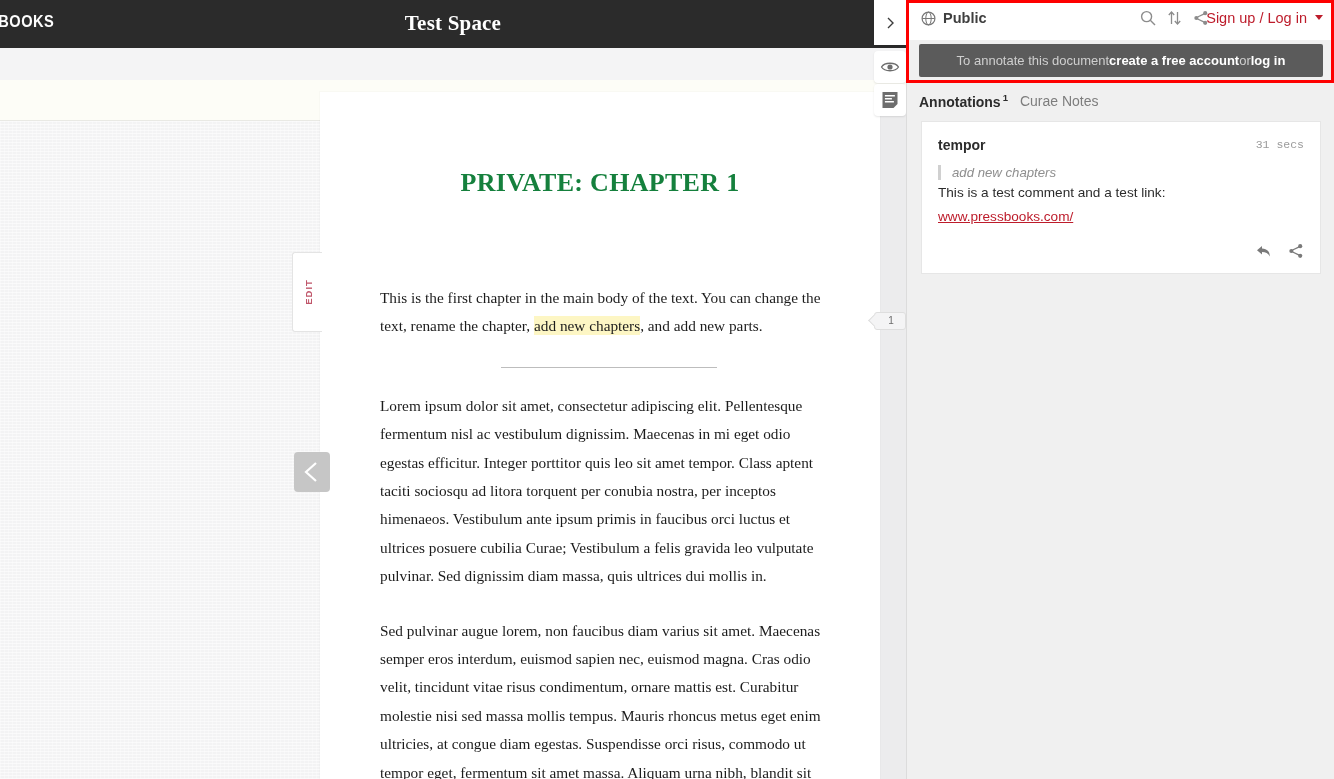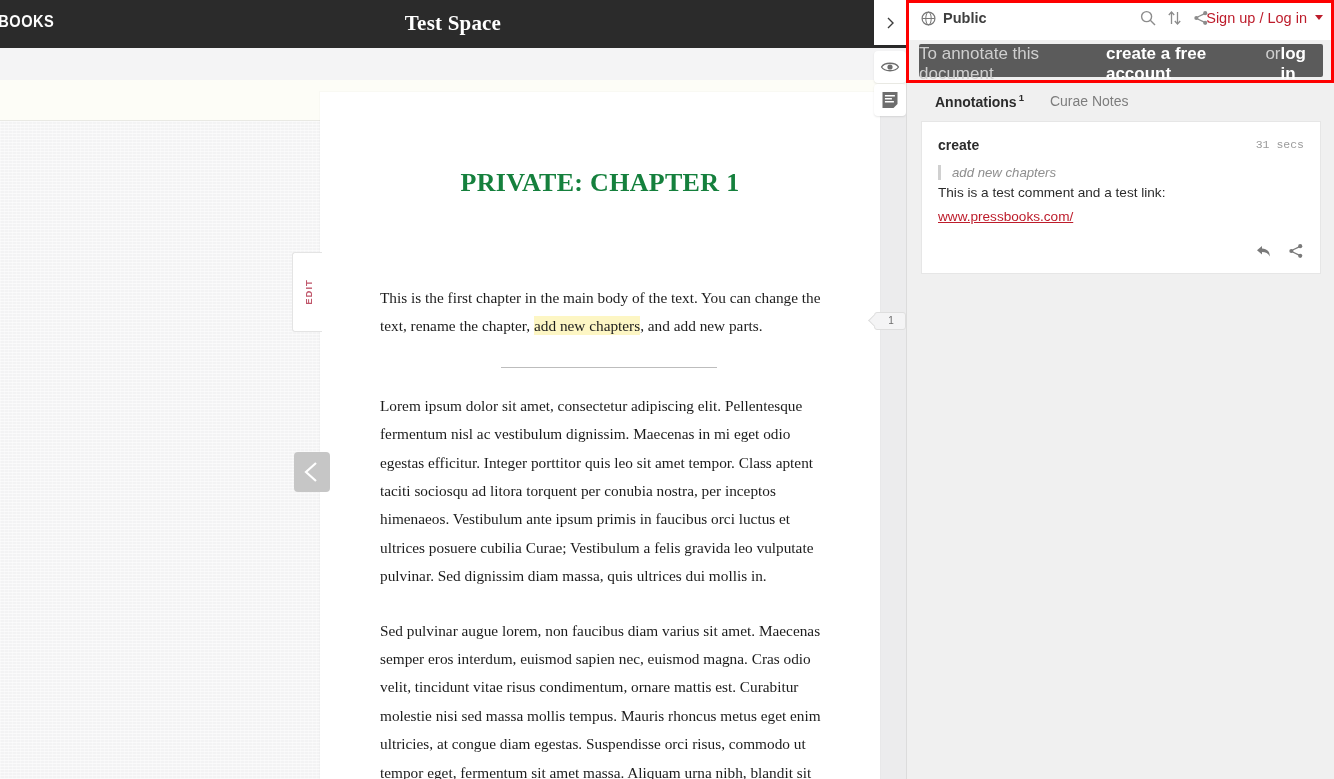--- a/index.html
+++ b/index.html
@@ -236,31 +236,31 @@
     position: absolute; left: 0; top: 40px;
     width: 428px; height: 42px;
     background: #f0f0f0;
     padding: 4px 12px;
   }
   .h-cta {
     width: 100%; height: 33px;
     background: #5b5b5b;
     border-radius: 2px;
     color: #cfcfcf;
-    font-size: 17px;
-    display: flex; justify-content: center;
+    font-size: 13px;
+    display: flex; align-items: center; justify-content: center;
     cursor: pointer;
   }
   .h-cta b { color: #ffffff; font-weight: 700; }
 
   .h-tabs {
     position: absolute; left: 0; top: 86px;
     width: 428px; height: 30px;
-    padding-left: 28px;
-    display: flex; align-items: center; gap: 26px;
+    padding-left: 12px;
+    display: flex; align-items: center; gap: 12px;
   }
   .h-tab { font-size: 14px; color: #7d7d7d; cursor: pointer; }
   .h-tab.active { color: #2c2c2c; font-weight: 700; }
   .h-tab sup { font-size: 9.5px; font-weight: 700; margin-left: 2px; }
 
   .anno-card {
     position: absolute; left: 14px; top: 121px;
     width: 400px;
     background: #ffffff;
     border: 1px solid #e6e6e6;
@@ -408,21 +408,21 @@
       </div>
     </div>
 
     <div class="h-tabs">
       <span class="h-tab active"><span>Annotations</span><sup>1</sup></span>
       <span class="h-tab">Curae Notes</span>
     </div>
 
     <div class="anno-card">
       <div class="anno-head">
-        <span class="anno-user">create</span>
+        <span class="anno-user">tempor</span>
         <span class="anno-time">31 secs</span>
       </div>
       <div class="anno-quote">add new chapters</div>
       <div class="anno-text"><span>This is a test comment and a test link: </span><span class="anno-link">www.pressbooks.com/</span></div>
       <div class="anno-actions">
         <span>
           <svg width="17" height="15" viewBox="0 0 17 15">
             <path d="M7,2 L2,6.3 L7,10.6 L7,8 C11,8 13.5,9.4 14.8,12.6 C14.9,8.2 12.6,5 7,4.6 Z" fill="#7a7a7a"></path>
           </svg>
         </span>

